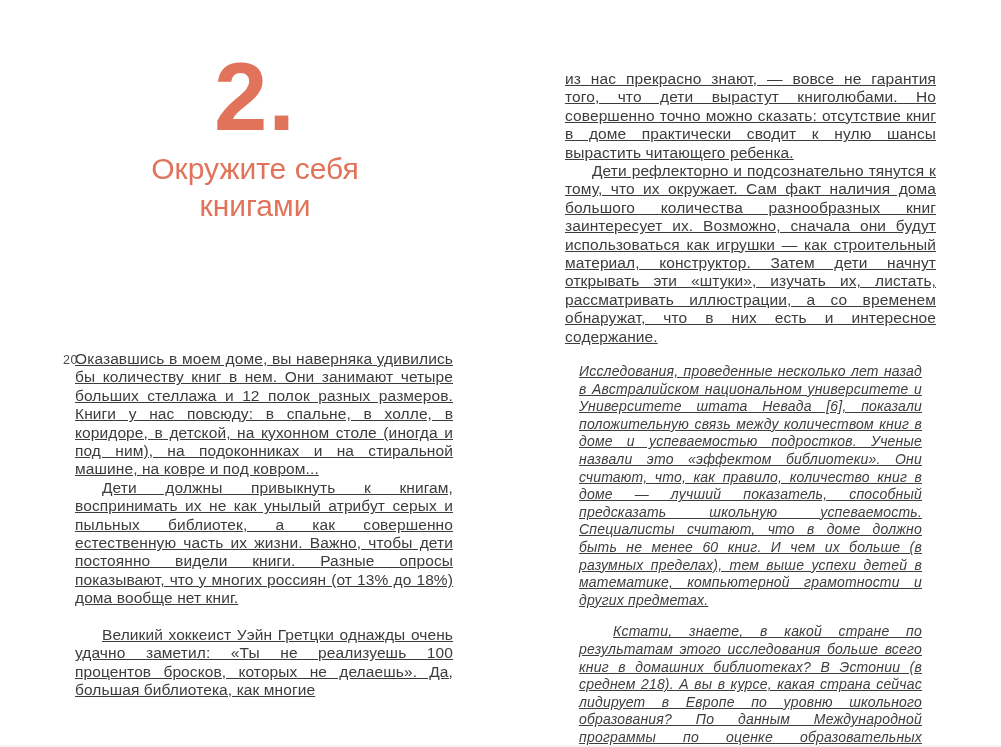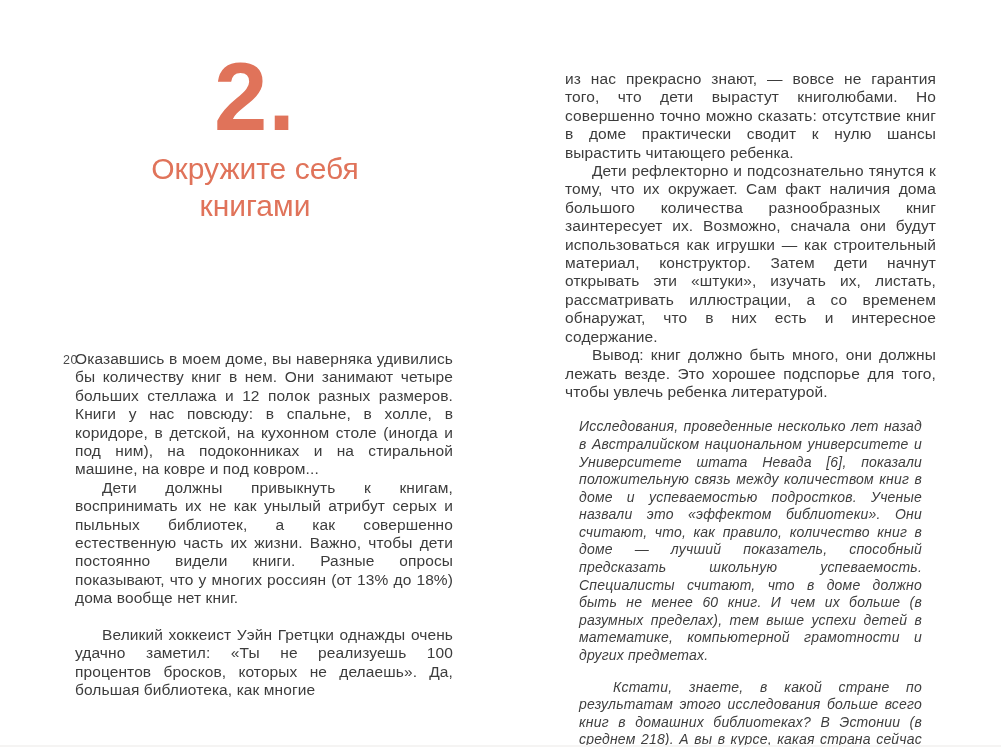--- a/index.html
+++ b/index.html
@@ -60,20 +60,21 @@
     width: 378px;
   }
   .body-text-right {
     left: 565px;
     top: 70px;
     width: 371px;
   }
   .body-text p {
     margin: 0;
     text-indent: 27px;
+    text-decoration: underline;
   }
   .body-text p.first {
     text-indent: 0;
   }
   .body-text p.gap-before {
     margin-top: 18px;
   }
 
   .note-text {
     margin-top: 17px;
@@ -132,21 +133,20 @@
 
   </section>
 
   <section class="page page-right">
     
   </section>
 
   <div class="body-text body-text-right">
     <p class="first">из нас прекрасно знают, — вовсе не гарантия того, что дети вырастут книголюбами. Но совершенно точно можно сказать: отсутствие книг в доме практически сводит к нулю шансы вырастить читающего ребенка.</p>
     <p>Дети рефлекторно и подсознательно тянутся к тому, что их окружает. Сам факт наличия дома большого количества разнообразных книг заинтересует их. Возможно, сначала они будут использоваться как игрушки — как строительный материал, конструктор. Затем дети начнут открывать эти «штуки», изучать их, листать, рассматривать иллюстрации, а со временем обнаружат, что в них есть и интересное содержание.</p>
-    <p>Вывод: книг должно быть много, они должны лежать везде. Это хорошее подспорье для того, чтобы увлечь ребенка литературой.</p>
 
     <div class="note-text">
       <p>Исследования, проведенные несколько лет назад в Австралийском национальном университете и Университете штата Невада [6], показали положительную связь между количеством книг в доме и успеваемостью подростков. Ученые назвали это «эффектом библиотеки». Они считают, что, как правило, количество книг в доме — лучший показатель, способный предсказать школьную успеваемость. Специалисты считают, что в доме должно быть не менее 60 книг. И чем их больше (в разумных пределах), тем выше успехи детей в математике, компьютерной грамотности и других предметах.</p>
       <p class="indented">Кстати, знаете, в какой стране по результатам этого исследования больше всего книг в домашних библиотеках? В Эстонии (в среднем 218). А вы в курсе, какая страна сейчас лидирует в Европе по уровню школьного образования? По данным Международной программы по оценке образовательных достижений учащихся PISA (Programme for International Student Assessment), это — Эстония [22]. Совпадение?</p>
     </div>
   </div>
 
   <div class="bottom-edge"></div>
 
 </div>

